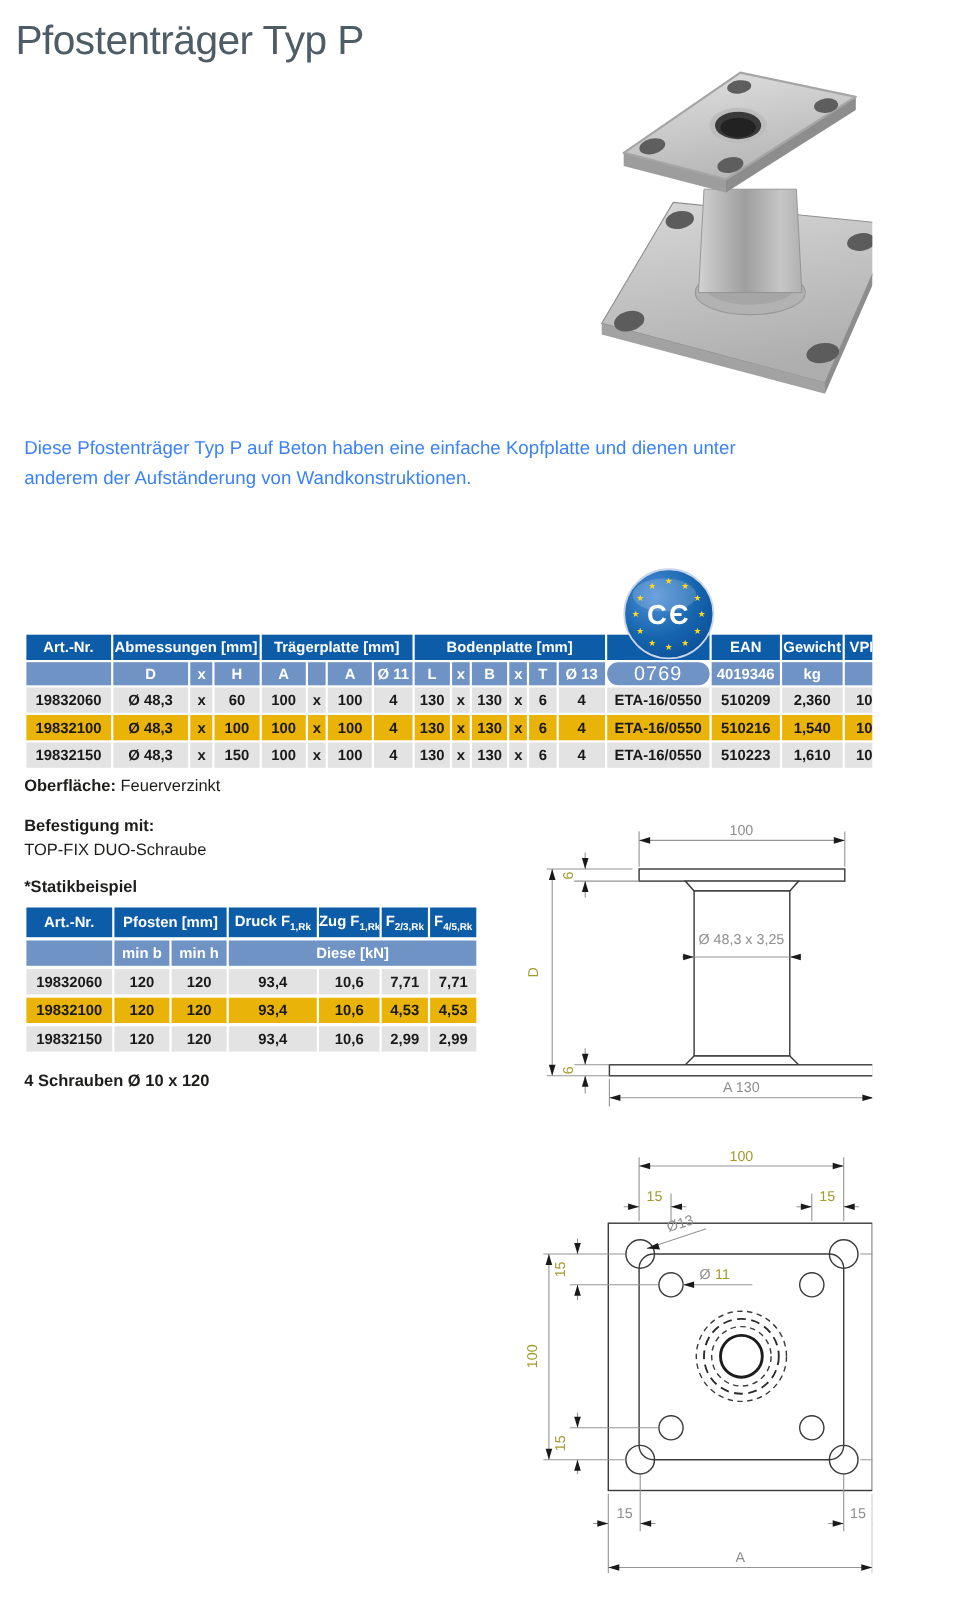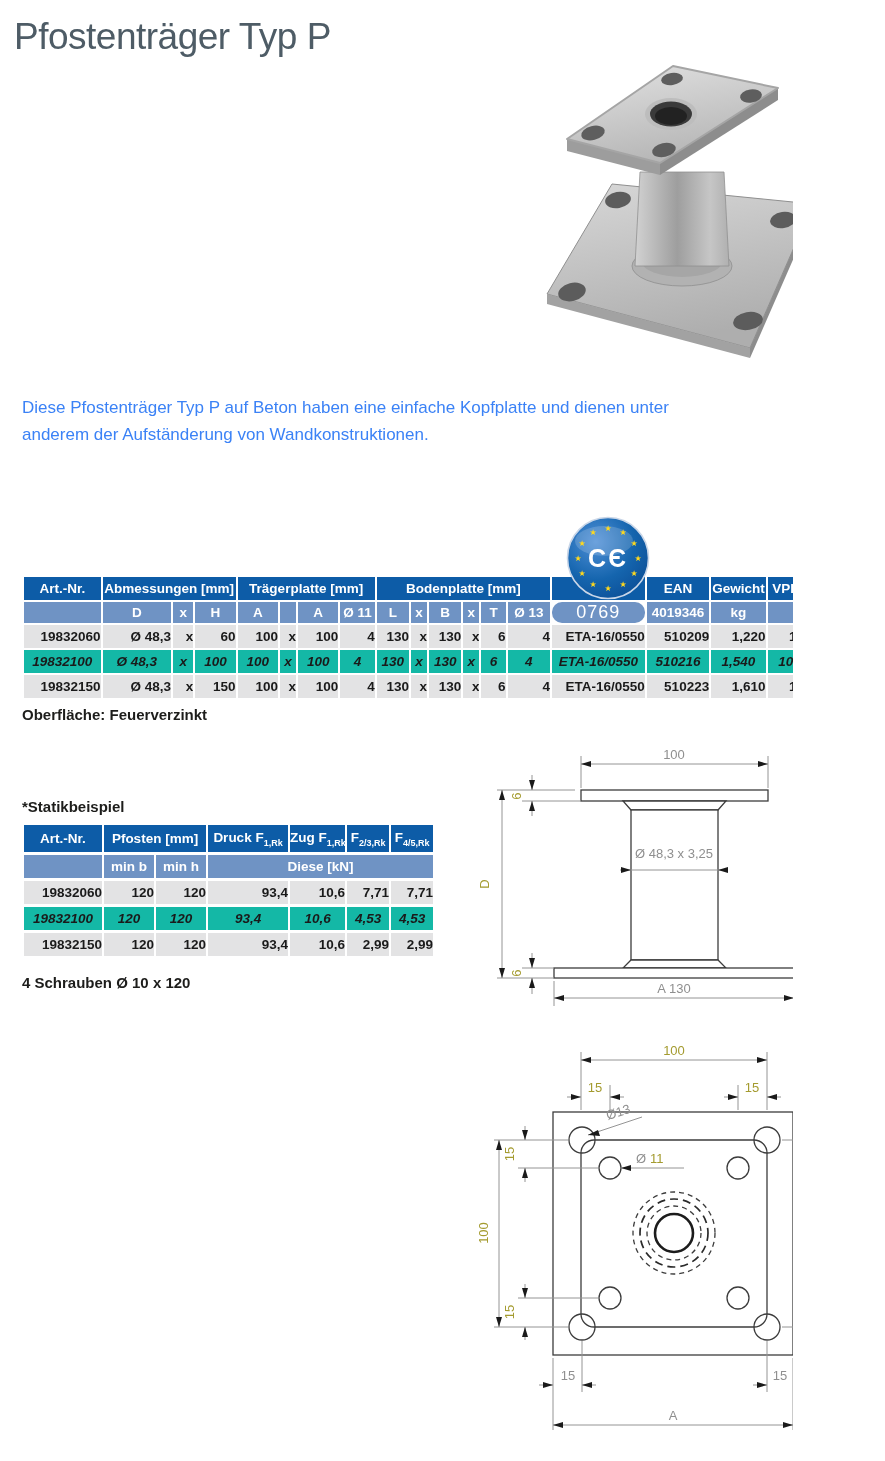--- a/index.html
+++ b/index.html
@@ -20,33 +20,33 @@
 
   .t-main{position:absolute;left:22px;top:575px;width:784px;border-spacing:2px;}
   .t-main tr.h1{height:23px;}
   .t-main tr.h2{height:20px;}
   .t-main tr.dr{height:23px;}
   .t-main th{color:#fff;font-weight:bold;font-size:13.5px;}
   .hb{background:#0d5ca7;}
   .hs{background:#6f93c4;font-size:13px;}
   .eta-code{font-weight:400 !important;font-size:18px !important;letter-spacing:1px;color:#eef3fa;border-radius:10px;}
   .t-main td{font-weight:bold;font-size:13.5px;color:#1a1a1a;}
-  tr.rg td{background:#e3e3e4;text-align:right;}
-  tr.rb td{background:#14b8a6;font-style:italic;}
+  tr.rg td{background:#e3e3e4;}
+  tr.rb td{background:#eab308;}
 
   .t-statik{position:absolute;left:22px;top:822px;width:413px;border-spacing:2px 3px;}
   .t-statik tr.h1{height:27px;}
   .t-statik tr.h2{height:23px;}
   .t-statik tr.dr{height:23px;}
   .t-statik th{color:#fff;font-weight:bold;font-size:13.5px;}
   .t-statik td{font-weight:bold;font-size:13.5px;color:#1a1a1a;}
   .t-statik sub{font-size:9px;}
 
   .black-line{position:absolute;left:22px;margin:0;font-size:15px;color:#1d1d1b;font-weight:bold;}
-  .black-line .val{font-weight:bold;}
+  .black-line .val{font-weight:normal;}
 
   .ce-logo{position:absolute;left:566px;top:516px;width:84px;height:84px;}
 
   .sideview{position:absolute;left:470px;top:748px;}
   .topview{position:absolute;left:468px;top:1040px;}
 
   .pl{stroke:#3c3c3c;stroke-width:1.3;fill:#fff;}           
   .pl-n{stroke:#3c3c3c;stroke-width:1.3;fill:none;}
   .dl{stroke:#949494;stroke-width:1;fill:none;}              
   .ar{fill:#1a1a1a;stroke:none;}                             
@@ -172,21 +172,21 @@
           <td>100</td>
           <td>4</td>
       <td>130</td>
           <td>x</td>
           <td>130</td>
           <td>x</td>
       <td>6</td>
           <td>4</td>
           <td>ETA-16/0550</td>
           <td>510209</td>
-      <td>1,220</td>
+      <td>2,360</td>
           <td>10</td>
     </tr>
     <tr class="dr rb">
       <td>19832100</td>
           <td>Ø 48,3</td>
           <td>x</td>
           <td>100</td>
       <td>100</td>
           <td>x</td>
           <td>100</td>
@@ -252,20 +252,24 @@
       </g>
       <text x="42" y="51" fill="#ffffff" font-size="25" font-weight="bold" text-anchor="middle" letter-spacing="2" font-family="Liberation Sans, sans-serif">CЄ</text>
     </svg>
   </div>
 
   <p class="black-line" style="top:706px">
     <span>Oberfläche:</span>
     <span class="val">Feuerverzinkt</span>
   </p>
 
+  <p class="black-line" style="top:740px;line-height:1.45">
+    <span>Befestigung mit:</span><br>
+    <span class="val">TOP-FIX DUO-Schraube</span>
+  </p>
 
   <p class="black-line" style="top:798px">*Statikbeispiel</p>
 
   <table class="t-statik">
     <colgroup>
       <col style="width:78px">
         <col style="width:50px">
         <col style="width:50px">
       <col style="width:80px">
         <col style="width:55px">

